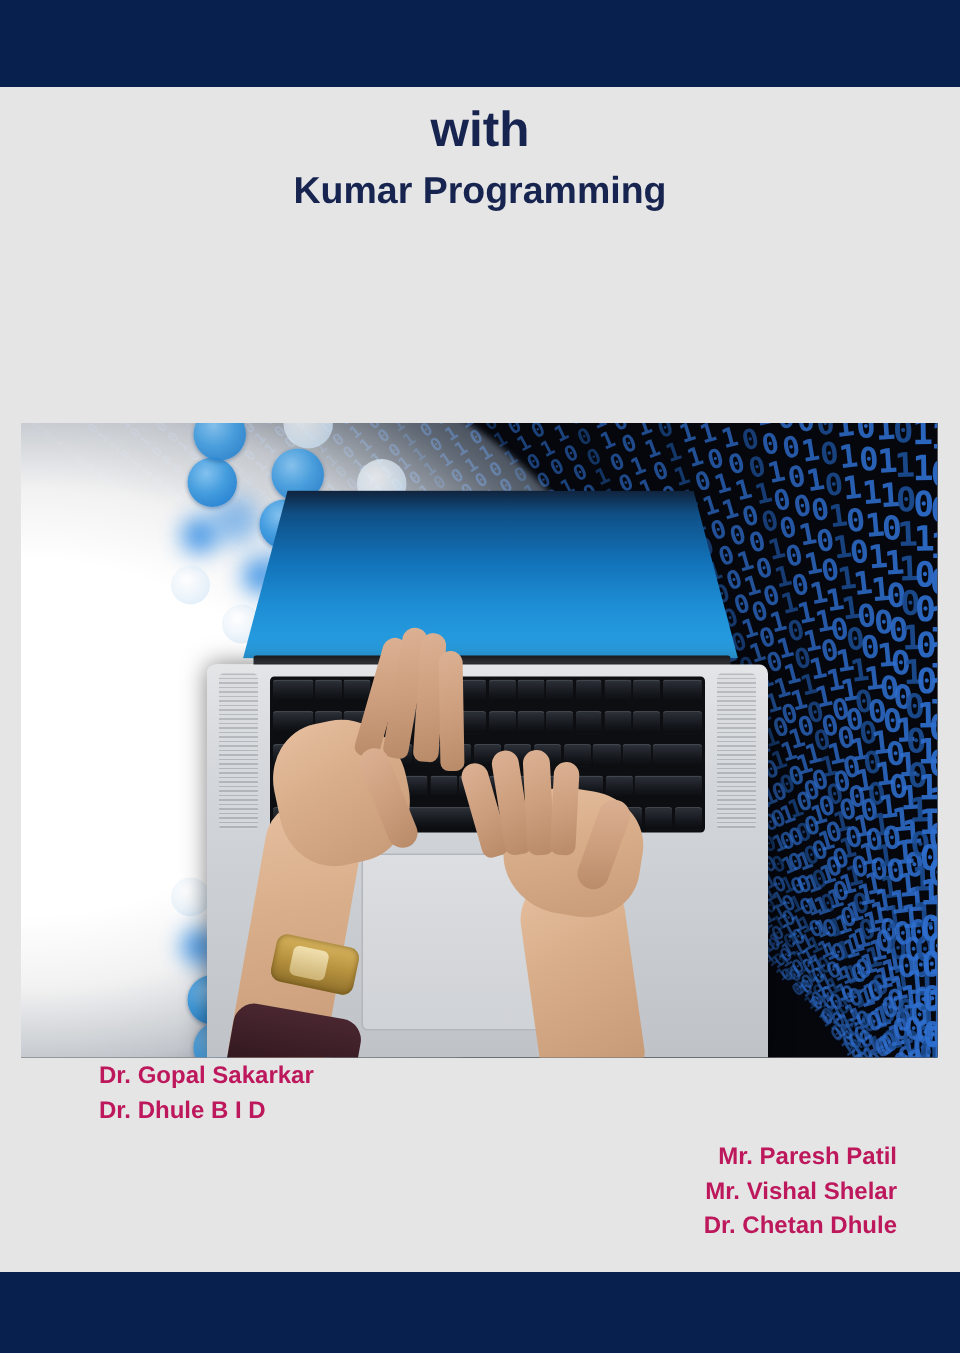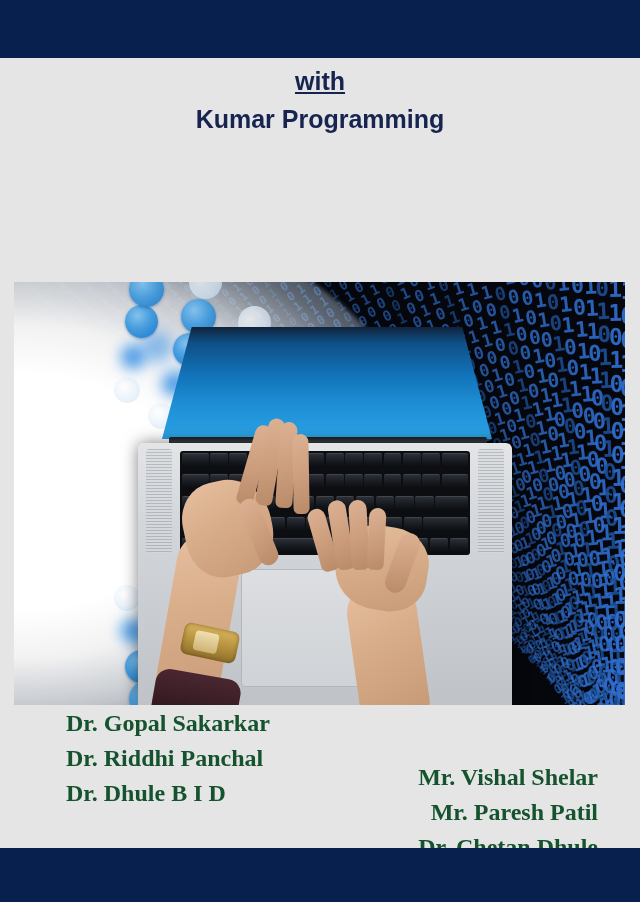--- a/index.html
+++ b/index.html
@@ -51,25 +51,24 @@
     margin: 0;
     padding-top: 16px;
     font-size: 25px;
     font-weight: bold;
     color: #16244f;
     line-height: 1.1;
   }
   .subtitle-2 {
     margin: 0;
     padding-top: 10px;
-    font-size: 25px;
+    font-size: 33px;
     font-weight: bold;
     color: #16244f;
     line-height: 1.1;
-    text-decoration: underline;
   }
   .subtitle-3 {
     margin: 0;
     padding-top: 10px;
     font-size: 25px;
     font-weight: bold;
     color: #16244f;
     line-height: 1.1;
   }
 
@@ -337,26 +336,25 @@
     top: 706px;
     text-align: left;
   }
   .authors-right {
     position: absolute;
     right: 42px;
     top: 760px;
     text-align: right;
   }
   .author {
-    font-size: 24px;
+    font-size: 16px;
     font-weight: bold;
-    color: #14532d;
+    color: #be185d;
     line-height: 1.45;
     white-space: nowrap;
-    font-family: Liberation Serif, serif;
   }
 </style>
 </head>
 <body>
 
 <div class="cover">
 
   <div class="band band-top"></div>
 
   <div class="title-block">
@@ -2348,23 +2346,22 @@
       <div class="hand skin-d fin fr1"></div>
       <div class="hand skin-d fin fr2"></div>
       <div class="hand skin-d fin fr3"></div>
       <div class="hand skin-d fin fr4"></div>
       <div class="hand skin-d fin thumb-r"></div>
     </div>
   </div>
 
   <div class="authors-left" id="authors-left">
       <div class="author">Dr. Gopal Sakarkar</div>
-      <div class="author">Dr. Riddhi Panchal</div>
       <div class="author">Dr. Dhule B I D</div>
     </div>
   <div class="authors-right" id="authors-right">
+      <div class="author">Mr. Paresh Patil</div>
       <div class="author">Mr. Vishal Shelar</div>
-      <div class="author">Mr. Paresh Patil</div>
       <div class="author">Dr. Chetan Dhule</div>
     </div>
 
   <div class="band band-bottom"></div>
 </div>
 
 </body></html>

